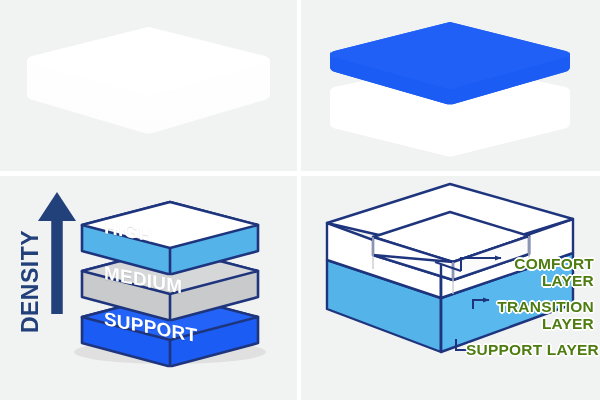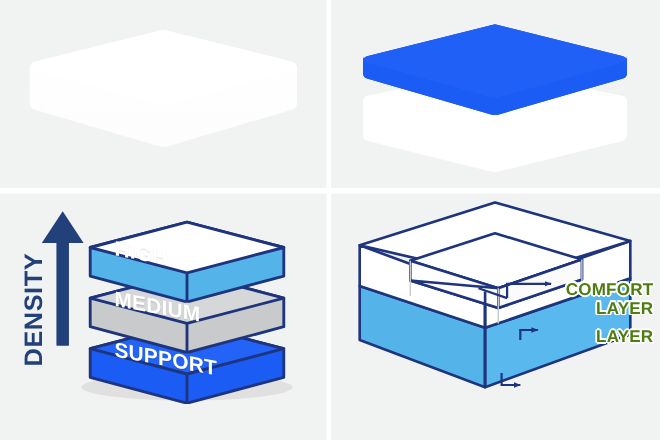--- a/index.html
+++ b/index.html
@@ -218,16 +218,20 @@
         <path d="M155 163 L155 174 L172 174" stroke="#1e357e" stroke-width="2" fill="none" marker-end="url(#arrowRight)"></path>
       </g>
     </svg>
   </div>
 
   <div class="lbl callout" id="lbl-comfort">
     <div>COMFORT</div>
     <div>LAYER</div>
   </div>
   <div class="lbl callout" id="lbl-transition">
+    <div>TRANSITION</div>
     <div>LAYER</div>
   </div>
+  <div class="lbl callout" id="lbl-support-layer">
+    <div>SUPPORT LAYER</div>
+  </div>
 
 </div>
 
 </body></html>

